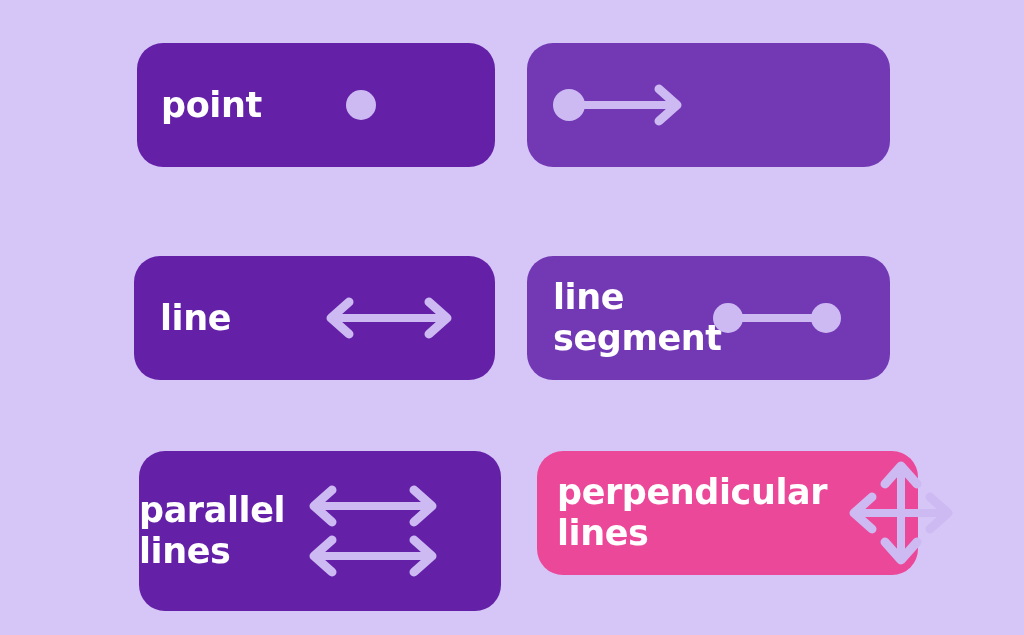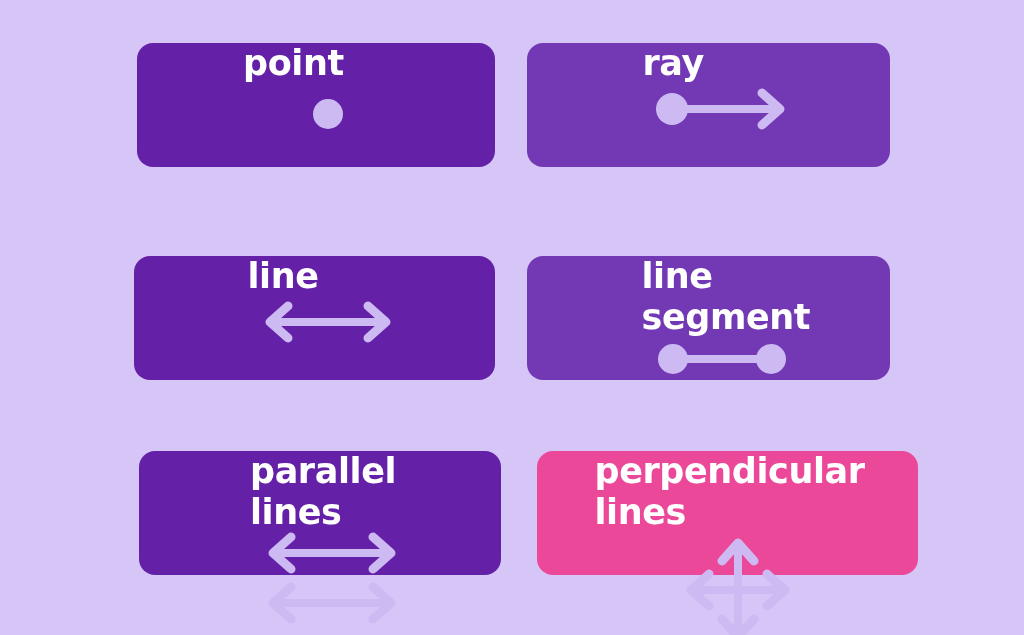--- a/index.html
+++ b/index.html
@@ -15,25 +15,24 @@
   }
 
   #board {
     position: relative;
     width: 1024px;
     height: 635px;
   }
 
   .card {
     position: absolute;
-    border-radius: 16px;
+    border-radius: 26px;
     display: flex;
     align-items: center;
     box-sizing: border-box;
-    flex-direction: column;
   }
 
   .card-label {
     color: #FFFFFF;
     font-weight: bold;
     font-size: 35px;
     line-height: 1.16;
     letter-spacing: -0.4px;
     white-space: pre-line;
     flex: 0 0 auto;
@@ -67,22 +66,21 @@
   #card-line .card-label { width: 160px; }
 
   #card-line-segment {
     left: 527px; top: 256px; width: 363px; height: 124px;
     padding-left: 26px;
   }
   #card-line-segment .card-label { width: 160px; }
 
   
   #card-parallel {
-    left: 139px; top: 451px; width: 362px; height: 124px;
-    padding-left: 24px;
+    left: 139px; top: 451px; width: 362px; height: 160px;
   }
   #card-parallel .card-label { width: 164px; }
 
   #card-perpendicular {
     left: 537px; top: 451px; width: 381px; height: 124px;
     padding-left: 20px;
   }
   #card-perpendicular .card-label { width: 286px; }
 
   svg { display: block; overflow: visible; }
@@ -95,21 +93,20 @@
   <div class="card" id="card-point" style="background:#6421A8">
     <span class="card-label">point</span>
     <span class="card-figure">
       <svg width="60" height="60" viewBox="0 0 60 60" aria-hidden="true">
         <circle cx="30" cy="30" r="15" fill="#CDBAF2"></circle>
       </svg>
     </span>
   </div>
 
   <div class="card" id="card-ray" style="background:#7339B5">
-    <span class="card-label">ray</span>
     <span class="card-figure">
       <svg width="132" height="50" viewBox="0 0 132 50" aria-hidden="true">
         <g>
           <circle cx="16" cy="25" r="16" fill="#CDBAF2"></circle>
           <line x1="16" y1="25" x2="120" y2="25" stroke="#CDBAF2" stroke-width="8" stroke-linecap="round"></line>
           <polyline points="106,9 124,25 106,41" fill="none" stroke="#CDBAF2" stroke-width="9" stroke-linecap="round" stroke-linejoin="round"></polyline>
         </g>
       </svg>
     </span>
   </div>

